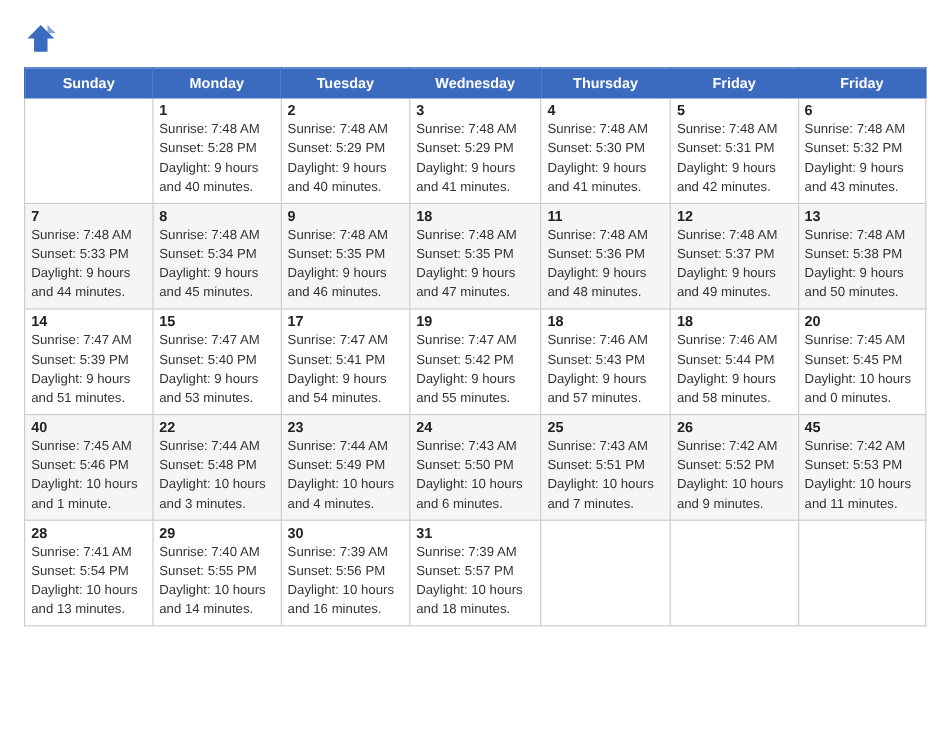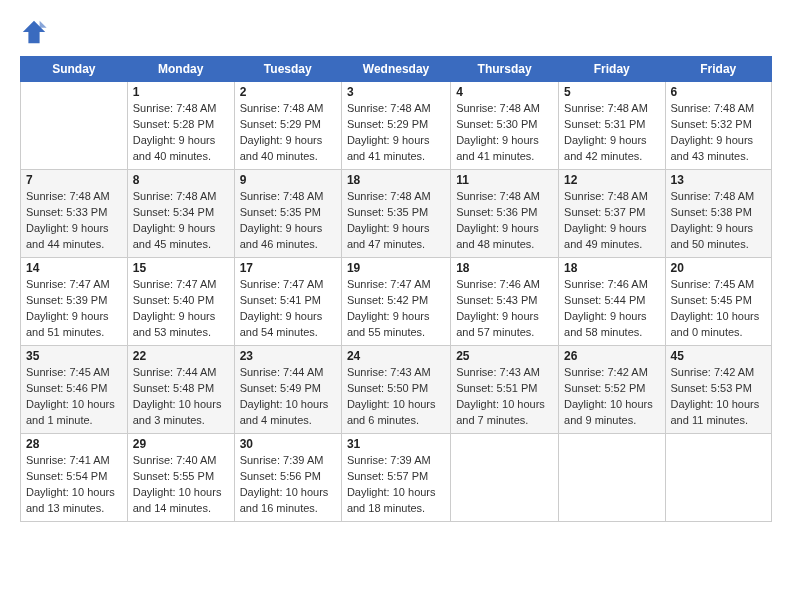--- a/index.html
+++ b/index.html
@@ -212,21 +212,21 @@
             <span class="day-number">18</span>
             <div class="day-info">Sunrise: 7:46 AM<br>Sunset: 5:44 PM<br>Daylight: 9 hours<br>and 58 minutes.</div>
           </td>
           <td>
             <span class="day-number">20</span>
             <div class="day-info">Sunrise: 7:45 AM<br>Sunset: 5:45 PM<br>Daylight: 10 hours<br>and 0 minutes.</div>
           </td>
         </tr>
         <tr>
           <td>
-            <span class="day-number">35</span>
+            <span class="day-number">40</span>
             <div class="day-info">Sunrise: 7:45 AM<br>Sunset: 5:46 PM<br>Daylight: 10 hours<br>and 1 minute.</div>
           </td>
           <td>
             <span class="day-number">22</span>
             <div class="day-info">Sunrise: 7:44 AM<br>Sunset: 5:48 PM<br>Daylight: 10 hours<br>and 3 minutes.</div>
           </td>
           <td>
             <span class="day-number">23</span>
             <div class="day-info">Sunrise: 7:44 AM<br>Sunset: 5:49 PM<br>Daylight: 10 hours<br>and 4 minutes.</div>
           </td>

